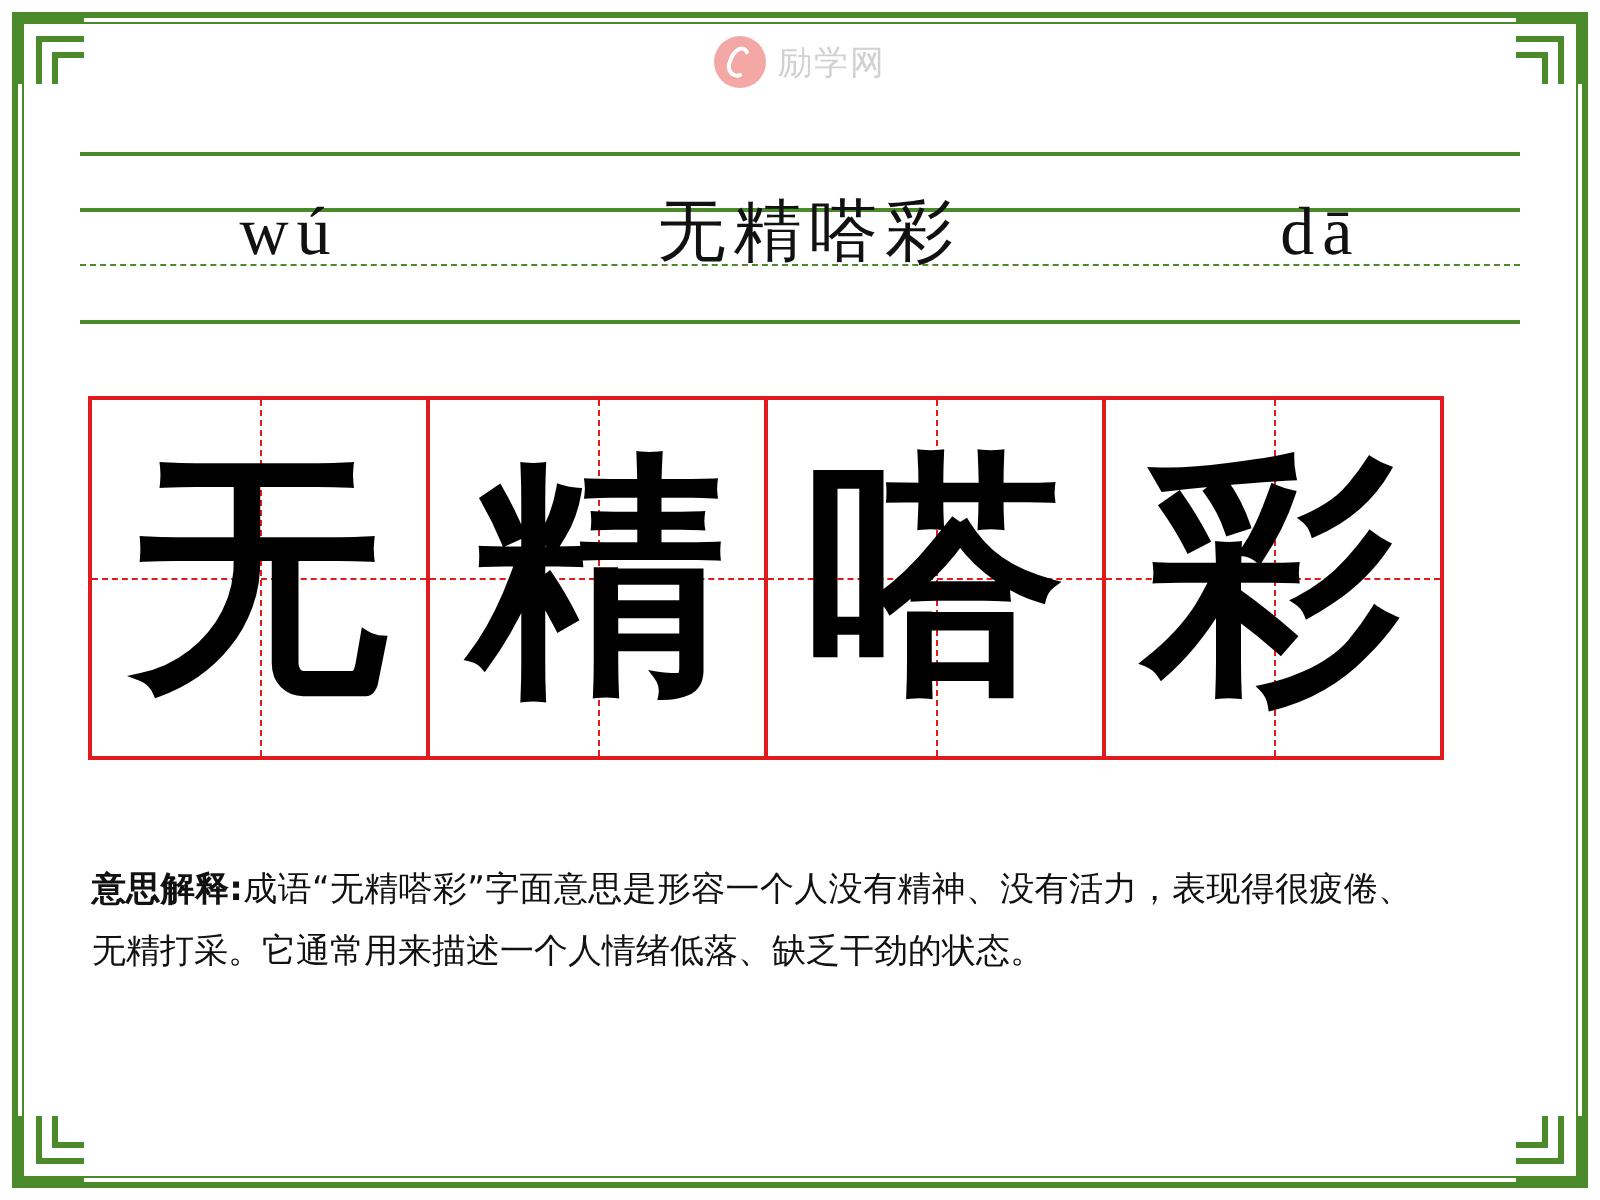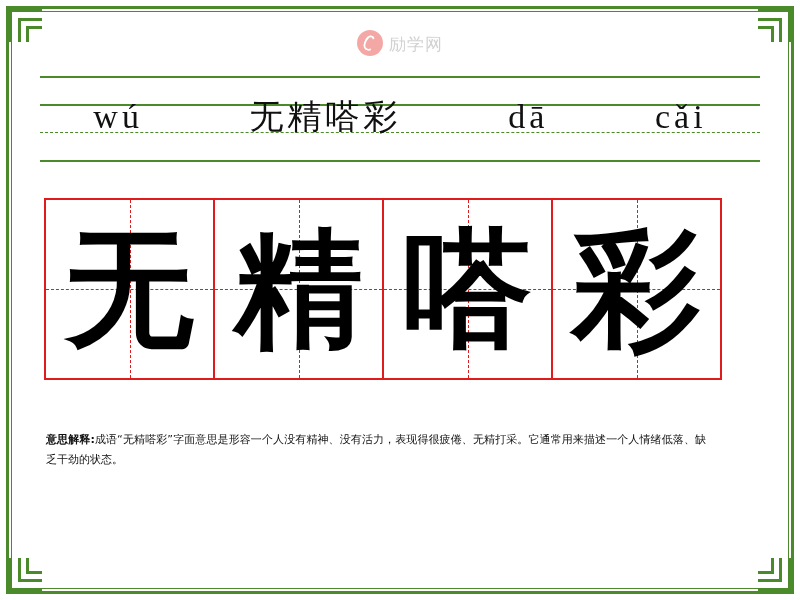--- a/index.html
+++ b/index.html
@@ -60,24 +60,24 @@
   .corner i.v1 { left: 0;  top: 0;   width: 4px;  height: 34px; }
   .corner i.h2 { left: 10px; top: 10px; width: 24px; height: 3px; }
   .corner i.v2 { left: 10px; top: 10px; width: 3px;  height: 24px; }
   .corner i.h3 { left: 18px; top: 18px; width: 16px; height: 3px; }
   .corner i.v3 { left: 18px; top: 18px; width: 3px;  height: 16px; }
 
   
   .logo {
     position: absolute;
     left: 50%;
-    top: 30px;
+    top: 18px;
     transform: translateX(-50%);
     display: flex;
-    align-items: flex-end;
+    align-items: center;
     gap: 6px;
     opacity: 0.45;
   }
   .logo-mark {
     width: 26px;
     height: 26px;
     border-radius: 50%;
     background: #e8413a;
     position: relative;
   }
@@ -199,21 +199,21 @@
     line-height: 1;
   }
 
   
   .explain {
     position: absolute;
     left: 46px;
     top: 430px;
     width: 660px;
     font-family: "DejaVu Sans", sans-serif;
-    font-size: 11px;
+    font-size: 17px;
     line-height: 1.85;
     color: #111111;
     text-align: justify;
   }
   .explain .label {
     font-weight: bold;
   }
 </style>
 </head>
 <body>
@@ -263,21 +263,20 @@
 
   <div class="pinyin-area">
     <div class="staff-line solid l1"></div>
     <div class="staff-line solid l2"></div>
     <div class="staff-line mid l3"></div>
     <div class="staff-line solid l4"></div>
     <div class="pinyin-row">
       <span class="pinyin-syl">wú</span>
       <span class="pinyin-syl">无精嗒彩</span>
       <span class="pinyin-syl">dā</span>
-      <span class="pinyin-syl">cǎi</span>
     </div>
   </div>
 
   <div class="char-grid">
     <div class="cell">
       <span class="d-h"></span>
       <span class="d-v"></span>
       <span class="d-d1"></span>
       <span class="d-d2"></span>
       <span class="glyph">无</span>

